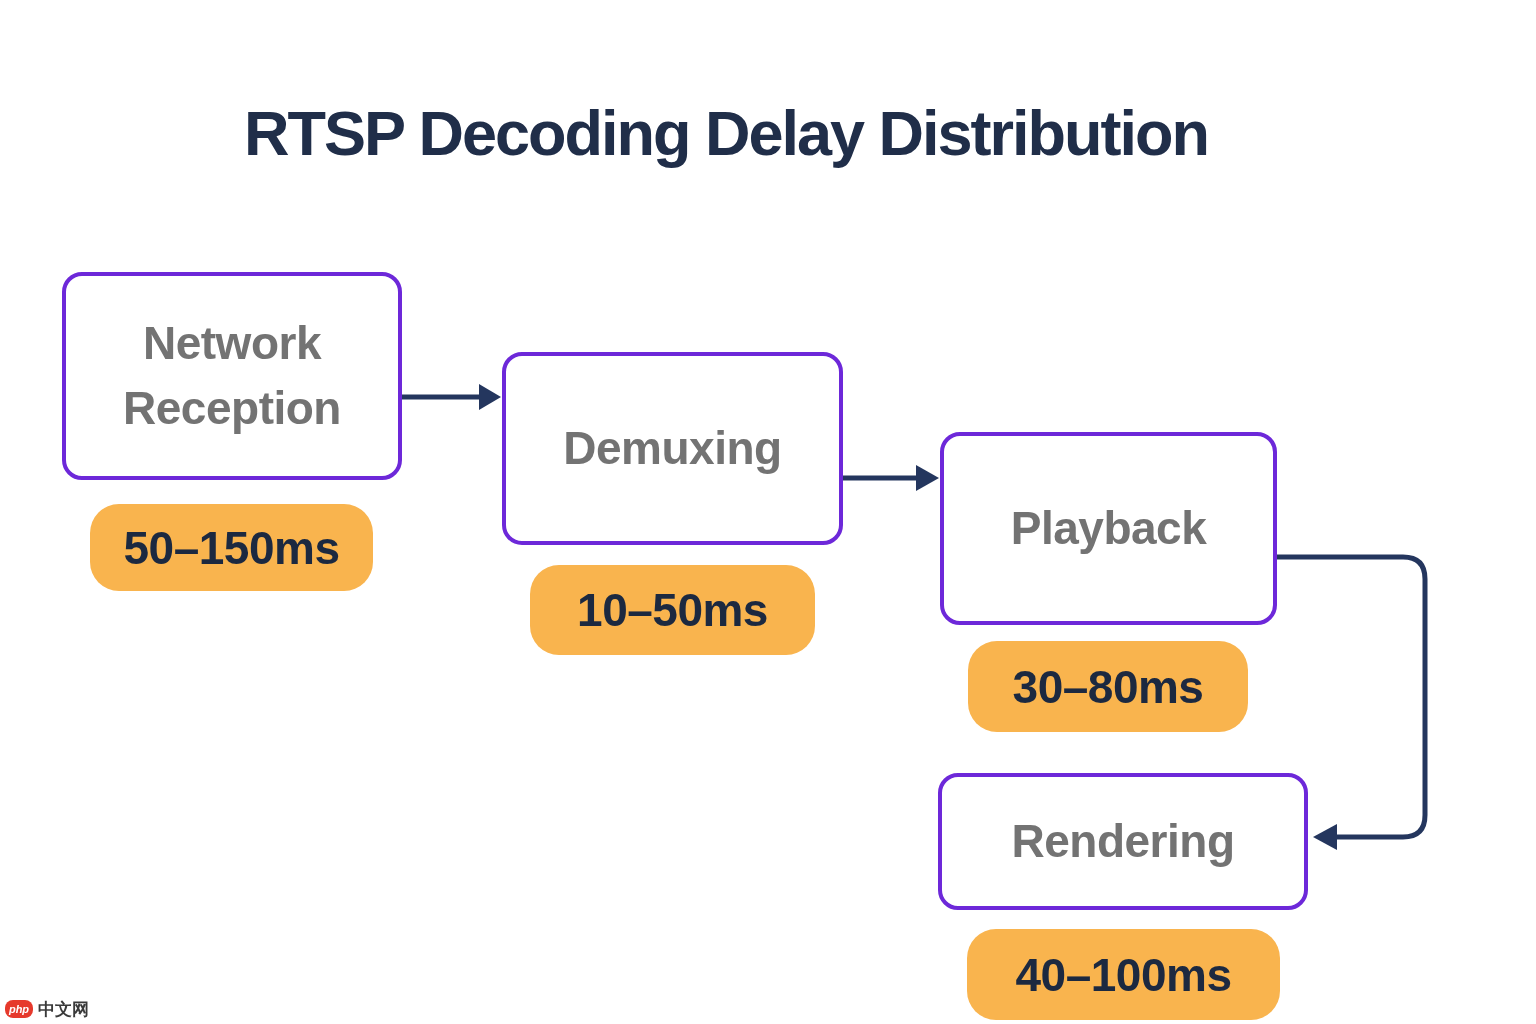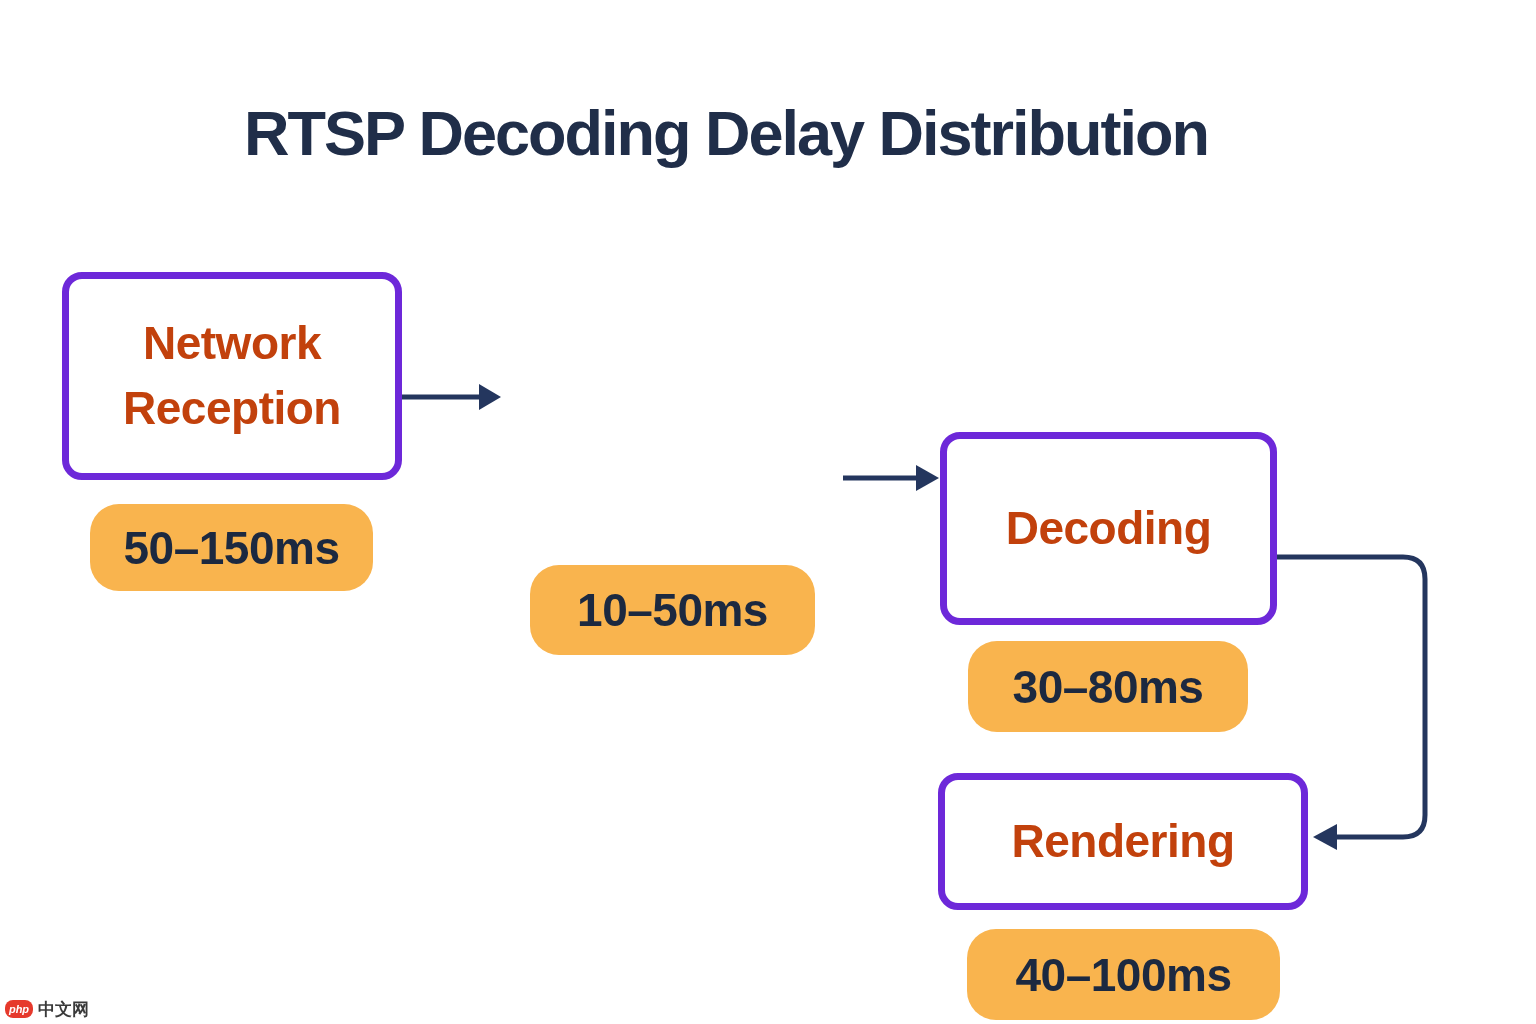--- a/index.html
+++ b/index.html
@@ -27,30 +27,30 @@
   .connector-layer {
     position: absolute;
     left: 0; top: 0;
     width: 1536px; height: 1024px;
     pointer-events: none;
   }
   .stage-box {
     position: absolute;
     box-sizing: border-box;
     background: #ffffff;
-    border: 7px solid #6d28d9;
+    border: 4px solid #6d28d9;
     border-radius: 20px;
     display: flex;
     align-items: center;
     justify-content: center;
     text-align: center;
     font-size: 46px;
     font-weight: 700;
     line-height: 1.42;
-    color: #c2410c;
+    color: #737373;
     letter-spacing: -0.5px;
     padding: 12px 10px;
   }
   .delay-badge {
     position: absolute;
     box-sizing: border-box;
     background: #F9B44E;
     border-radius: 29px;
     display: flex;
     align-items: center;
@@ -122,26 +122,29 @@
     </g>
   </svg>
 
   <div class="stage-box box-network">
     <span>Network Reception</span>
   </div>
   <div class="delay-badge badge-network">
     <span>50–150ms</span>
   </div>
 
+  <div class="stage-box box-demux">
+    <span>Demuxing</span>
+  </div>
   <div class="delay-badge badge-demux">
     <span>10–50ms</span>
   </div>
 
   <div class="stage-box box-decode">
-    <span>Decoding</span>
+    <span>Playback</span>
   </div>
   <div class="delay-badge badge-decode">
     <span>30–80ms</span>
   </div>
 
   <div class="stage-box box-render">
     <span>Rendering</span>
   </div>
   <div class="delay-badge badge-render">
     <span>40–100ms</span>

